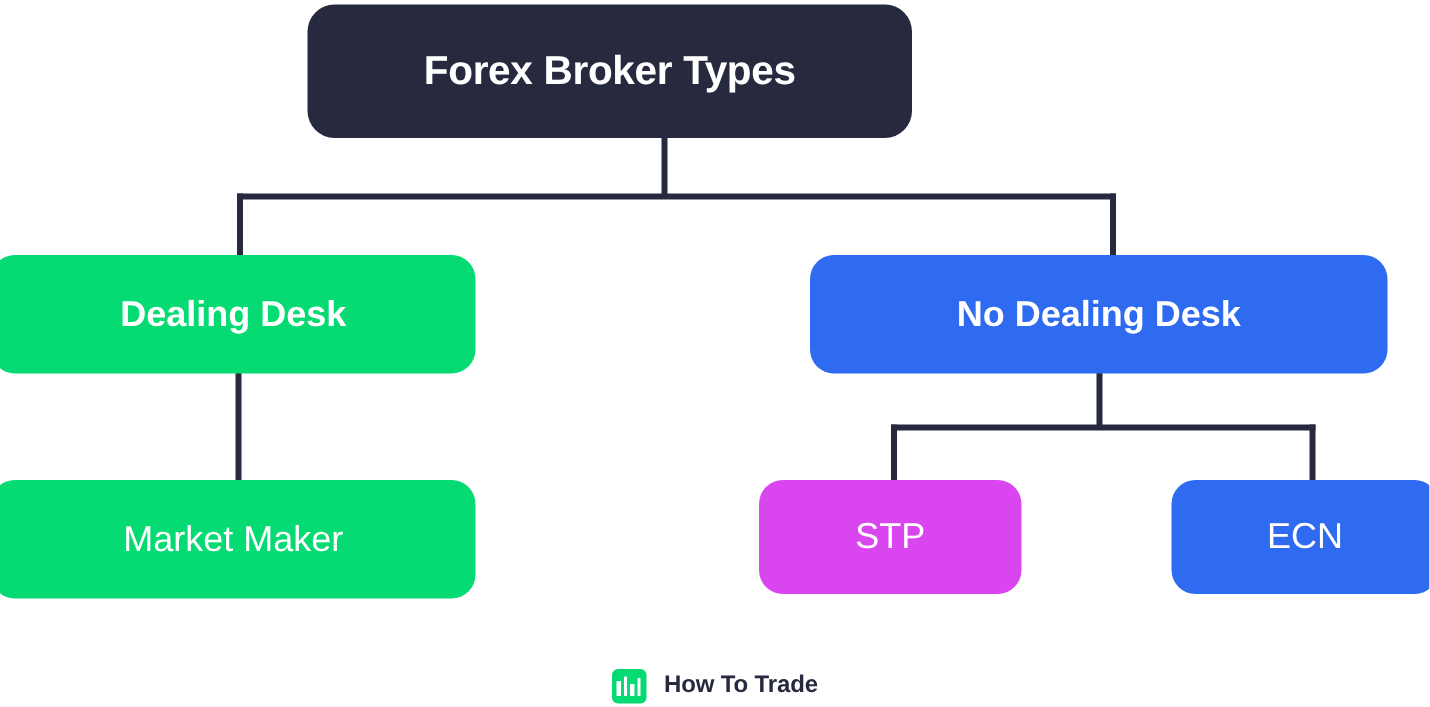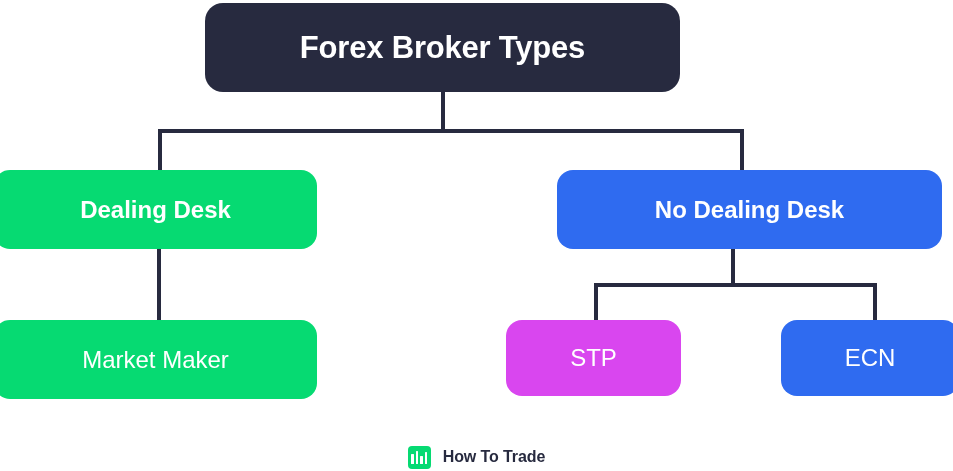--- a/index.html
+++ b/index.html
@@ -23,25 +23,25 @@
     align-items: center;
     justify-content: center;
     box-sizing: border-box;
     color: #ffffff;
     text-align: center;
     z-index: 3;
   }
   .node-title {
     left: 205px;
     top: 3px;
-    width: 475px;
+    width: 403px;
     height: 89px;
     background: #272a3f;
     border-radius: 18px;
-    font-size: 31px;
+    font-size: 27px;
     font-weight: bold;
     letter-spacing: -0.2px;
   }
   .node-dealing-desk {
     left: -6px;
     top: 170px;
     width: 323px;
     height: 79px;
     background: #06da72;
     border-radius: 16px;
@@ -52,21 +52,21 @@
     left: -6px;
     top: 320px;
     width: 323px;
     height: 79px;
     background: #06da72;
     border-radius: 16px;
     font-size: 24px;
     font-weight: normal;
   }
   .node-no-dealing-desk {
-    left: 557px;
+    left: 540px;
     top: 170px;
     width: 385px;
     height: 79px;
     background: #2f6bf0;
     border-radius: 16px;
     font-size: 24px;
     font-weight: bold;
   }
   .node-stp {
     left: 506px;

